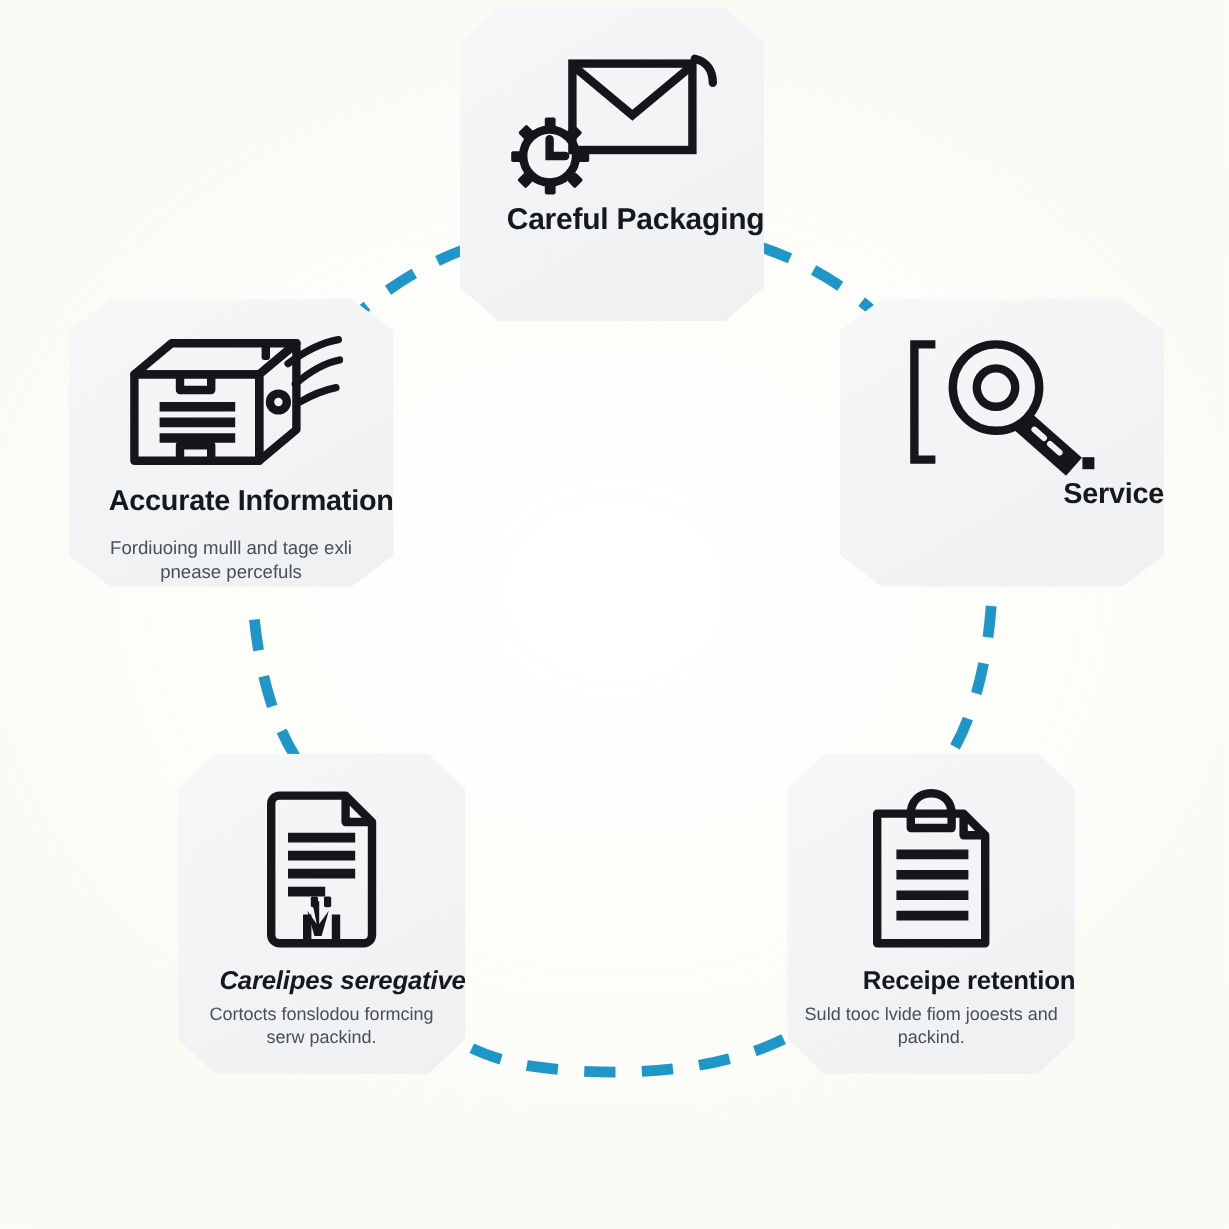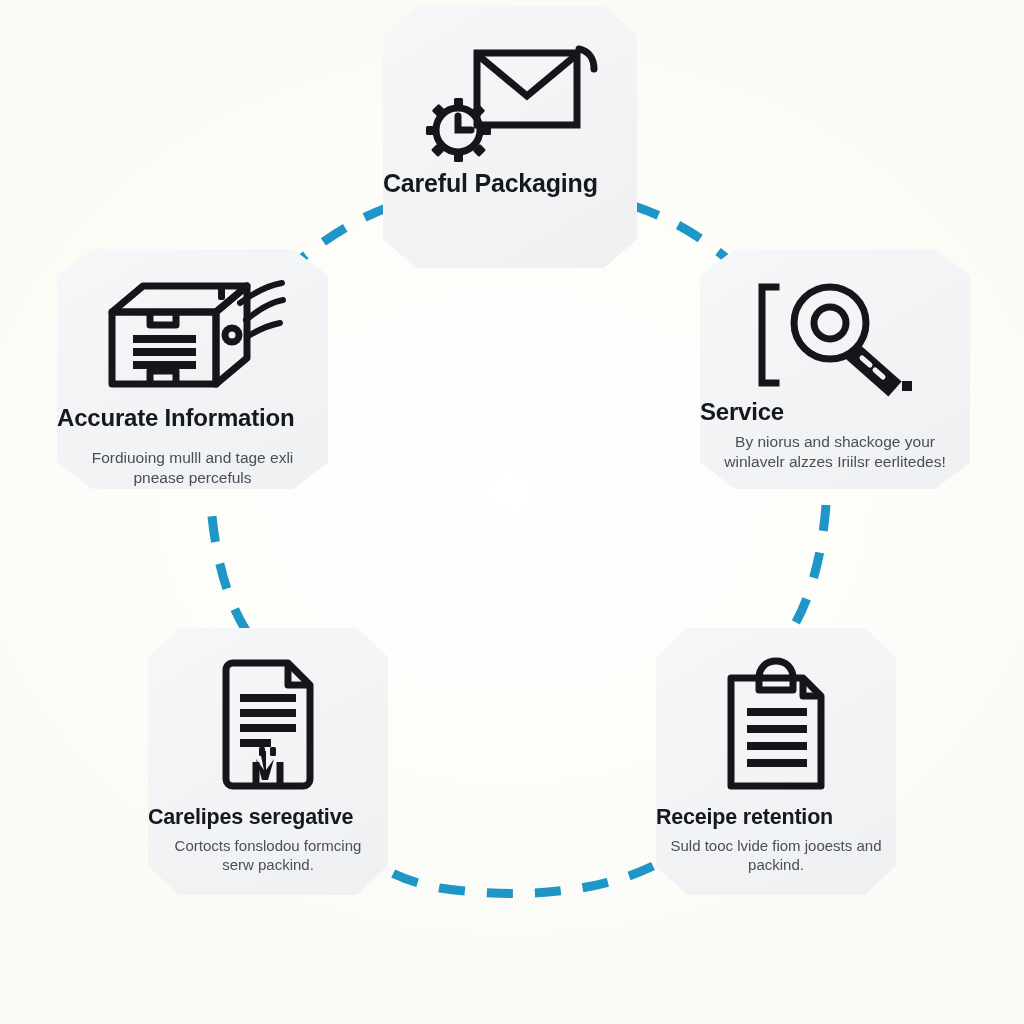--- a/index.html
+++ b/index.html
@@ -37,21 +37,21 @@
     position: absolute;
     box-sizing: border-box;
     background: linear-gradient(150deg, #f6f7f8 0%, #f2f3f5 55%, #eef0f2 100%);
     
     clip-path: polygon(
       13% 0%, 87% 0%, 100% 11%, 100% 89%,
       87% 100%, 13% 100%, 0% 89%, 0% 11%
     );
     display: flex;
     flex-direction: column;
-    align-items: flex-start;
+    align-items: flex-end;
     text-align: center;
   }
 
   .icon-wrap {
     display: flex;
     align-items: center;
     justify-content: center;
     width: 100%;
   }
   .icon-wrap svg { display: block; }
@@ -87,21 +87,21 @@
     left: 700px; top: 249px; width: 270px; height: 240px;
     padding-top: 26px;
   }
   #card-service .card-title { font-size: 24px; }
   #card-service .card-desc  { font-size: 15.5px; margin-top: 8px; }
 
   #card-careful-negative {
     left: 148px; top: 628px; width: 240px; height: 267px;
     padding-top: 26px;
   }
-  #card-careful-negative .card-title { font-size: 21.5px; margin-top: 10px; }
+  #card-careful-negative .card-title { font-size: 21.5px; margin-top: 10px; font-style: italic; }
   #card-careful-negative .card-desc  { font-size: 15px; margin-top: 7px; }
 
   #card-receipt-retention {
     left: 656px; top: 628px; width: 240px; height: 267px;
     padding-top: 26px;
   }
   #card-receipt-retention .card-title { font-size: 21.5px; margin-top: 10px; }
   #card-receipt-retention .card-desc  { font-size: 15px; margin-top: 7px; }
 </style>
 </head>
@@ -198,21 +198,20 @@
       </g>
 
       <g stroke="#f2f3f5" stroke-width="5" stroke-linecap="round">
         <path d="M 110,83 L 118,90"></path>
         <path d="M 123,95 L 131,102"></path>
       </g>
       <rect x="150" y="106" width="10" height="10" fill="#141619"></rect>
     </svg>
   </div>
   <div class="card-title">Service</div>
-  <div class="card-desc">By niorus and shackoge your winlavelr alzzes Iriilsr eerlitedes!</div>
 </div>
 
 <div class="card" id="card-careful-negative">
   <div class="icon-wrap">
     <svg width="104" height="142" viewBox="0 0 104 142">
       <g fill="none" stroke="#141619" stroke-width="7" stroke-linejoin="round">
 
         <path d="M 10,16 C 10,12 13,9 17,9 L 72,9 L 94,31 L 94,125
                  C 94,129 91,132 87,132 L 17,132 C 13,132 10,129 10,125 Z"></path>
         <path d="M 72,9 L 72,31 L 94,31"></path>

